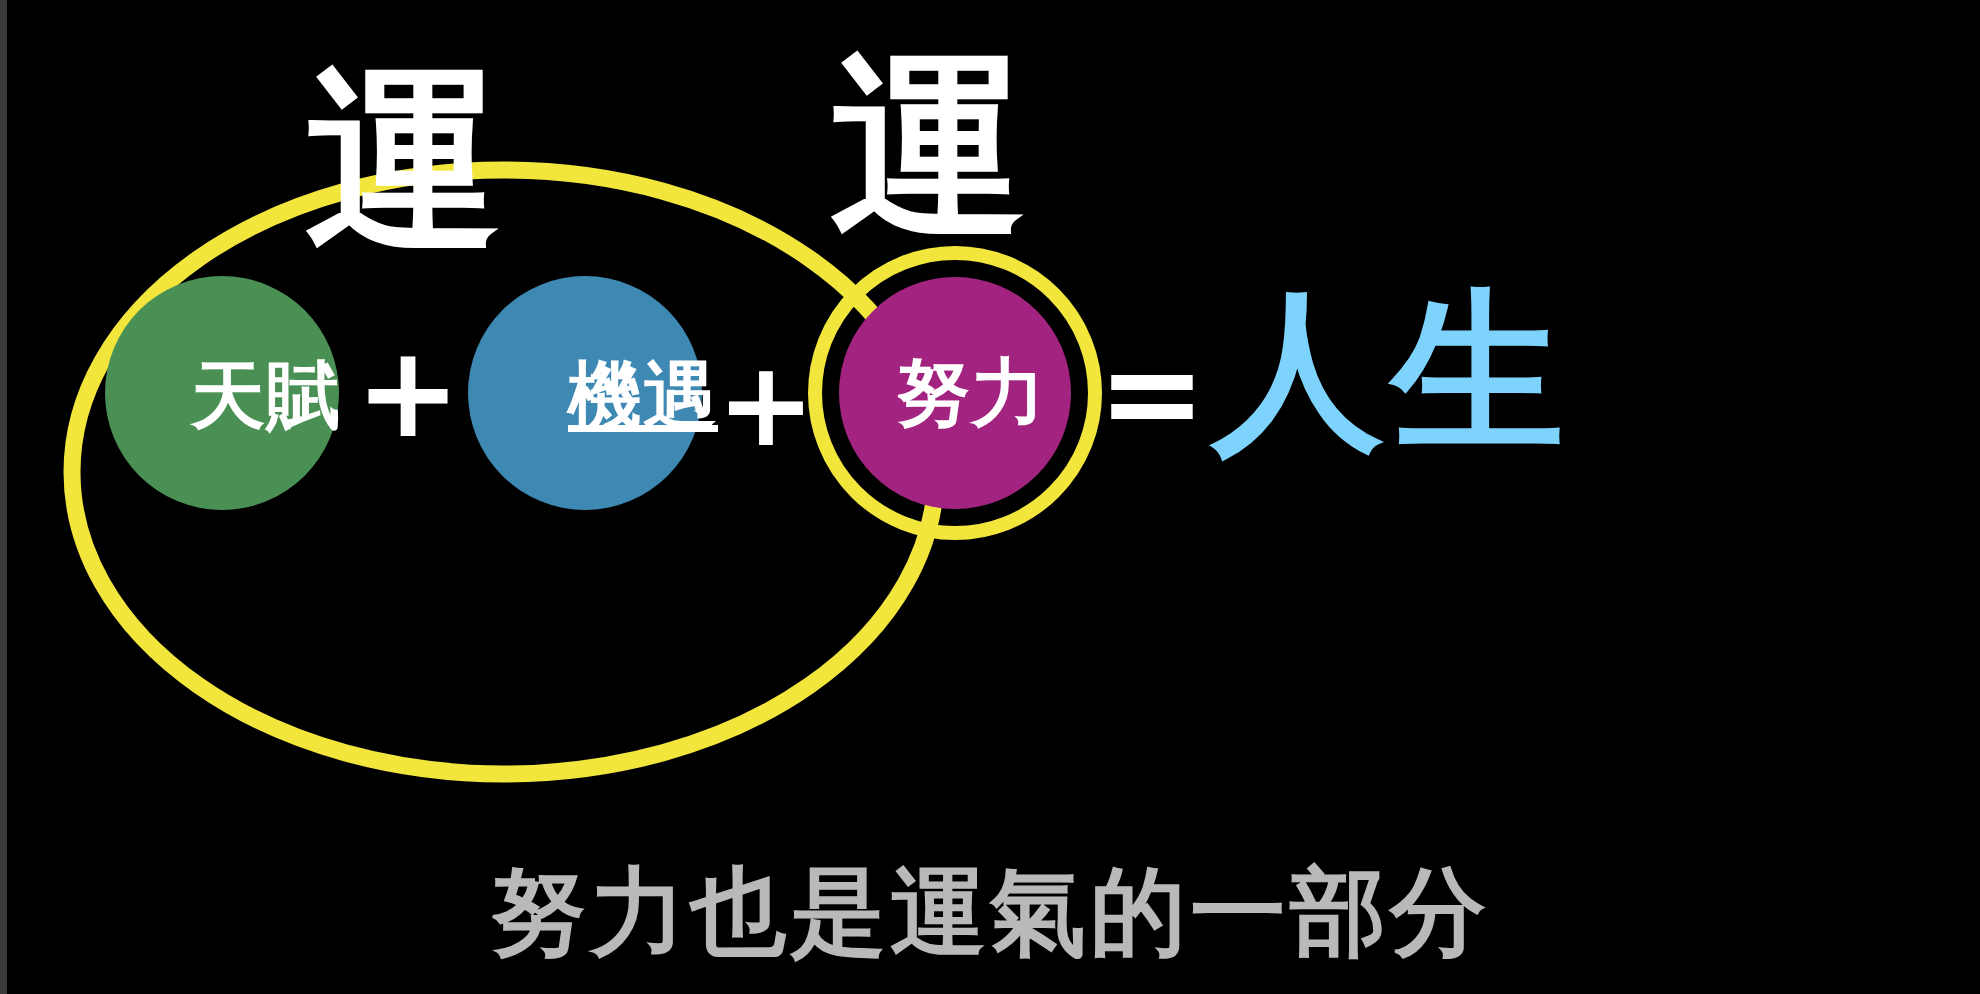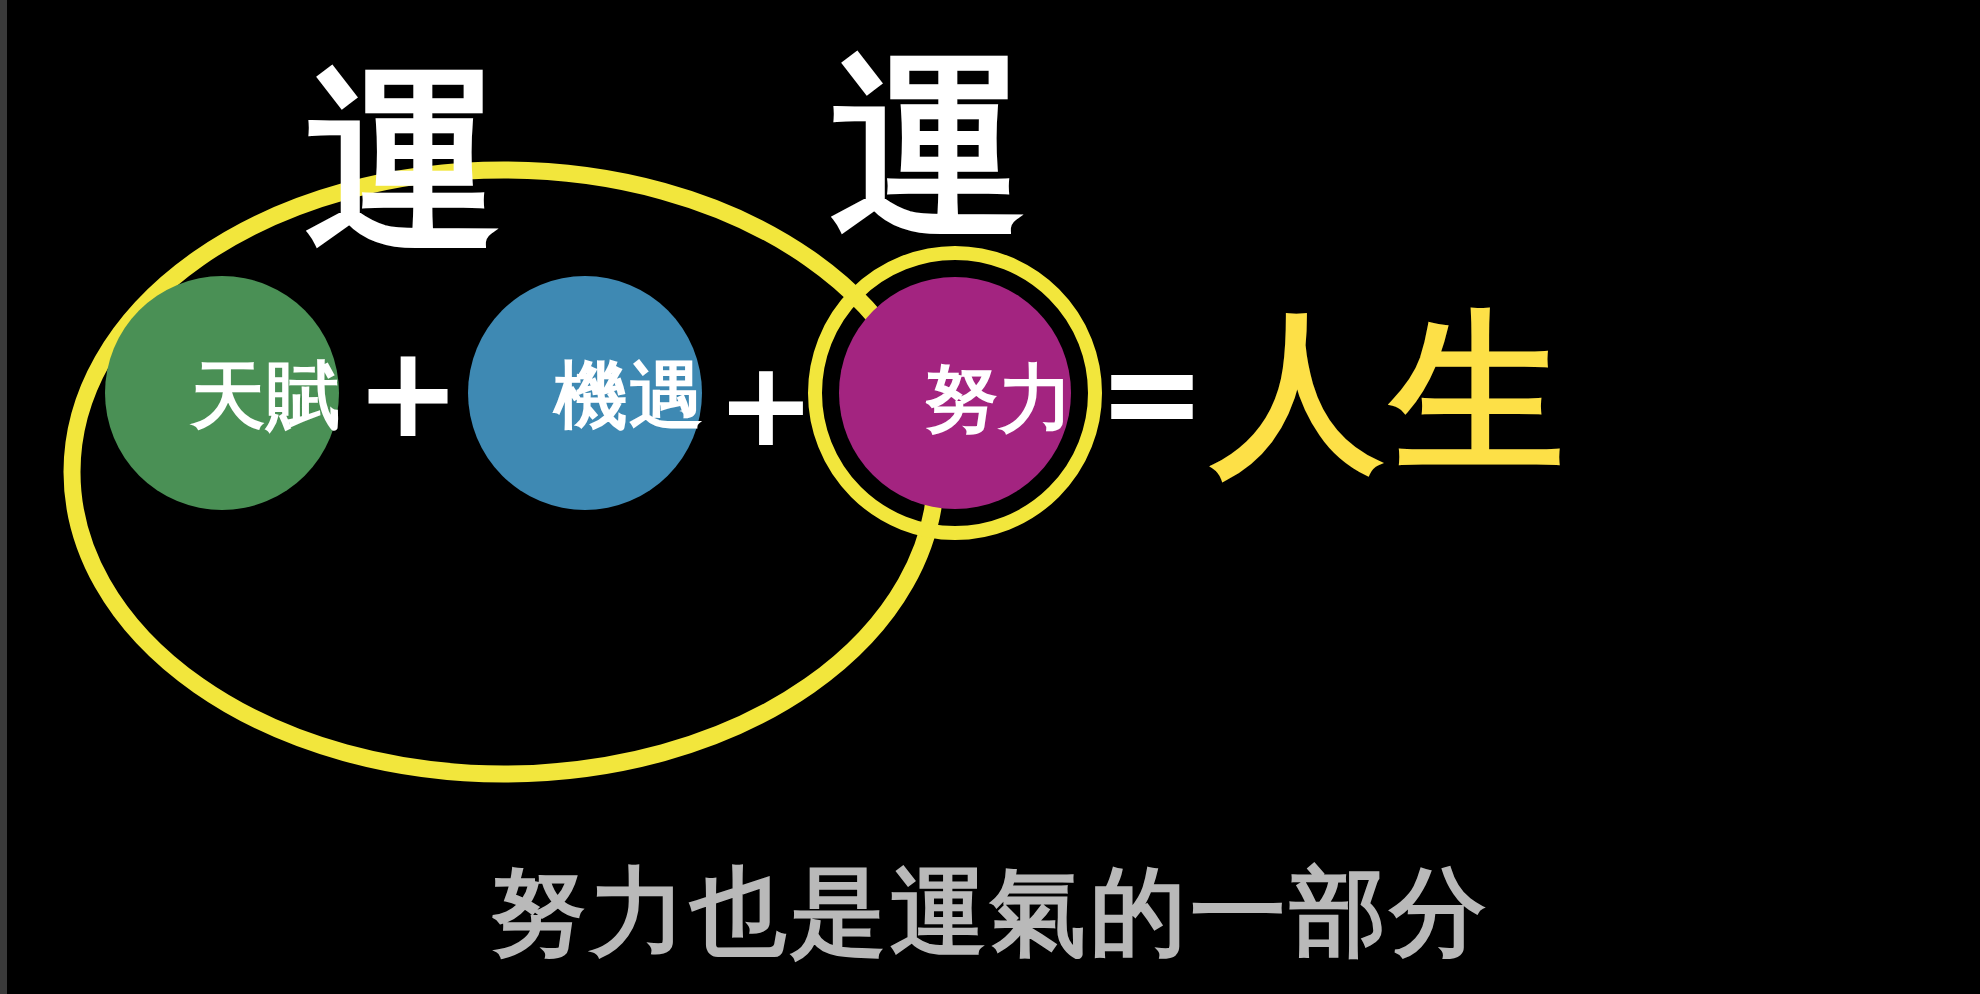--- a/index.html
+++ b/index.html
@@ -51,43 +51,43 @@
     color: #ffffff;
     font-size: 74px;
     line-height: 1;
     letter-spacing: 1px;
     text-align: center;
     transform: translate(-50%, -50%);
     pointer-events: none;
     margin-left: 44px;
   }
   #label-talent      { left: 222px; top: 395px; }
-  #label-opportunity { left: 585px; top: 395px; }
-  #label-effort      { left: 955px; top: 398px; }
+  #label-opportunity { left: 599px; top: 395px; text-decoration: underline; }
+  #label-effort      { left: 927px; top: 398px; font-family: Liberation Mono, monospace; }
 
   
   .operator {
     position: absolute;
     color: #ffffff;
     font-size: 120px;
     font-weight: 700;
     line-height: 1;
     transform: translate(-50%, -50%);
   }
   #op-plus-1 { left: 408px;  top: 393px; font-size: 126px; }
   #op-plus-2 { left: 766px;  top: 404px; font-size: 118px; }
   #op-equals { left: 1152px; top: 393px; font-size: 130px; }
 
   
   #result-life {
     position: absolute;
     left: 1212px;
-    top: 393px;
+    top: 372px;
     transform: translateY(-50%);
-    color: #fde047;
+    color: #7dd3fc;
     font-size: 172px;
     line-height: 1;
     letter-spacing: 8px;
   }
 
   
   #caption {
     position: absolute;
     left: 0;
     top: 862px;

